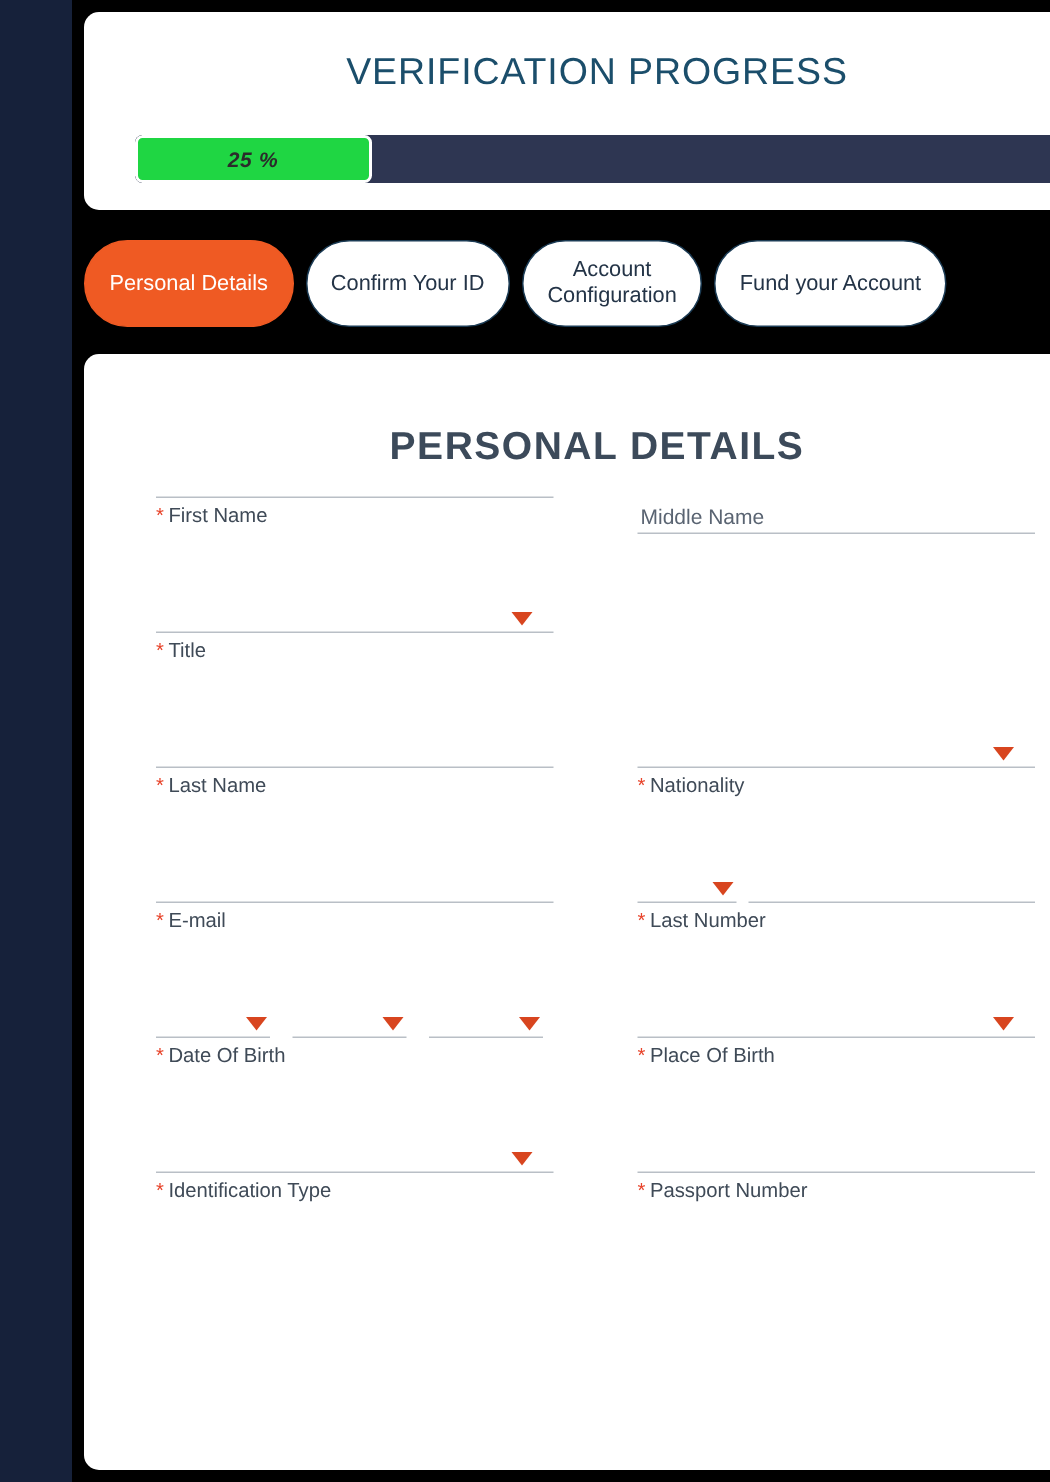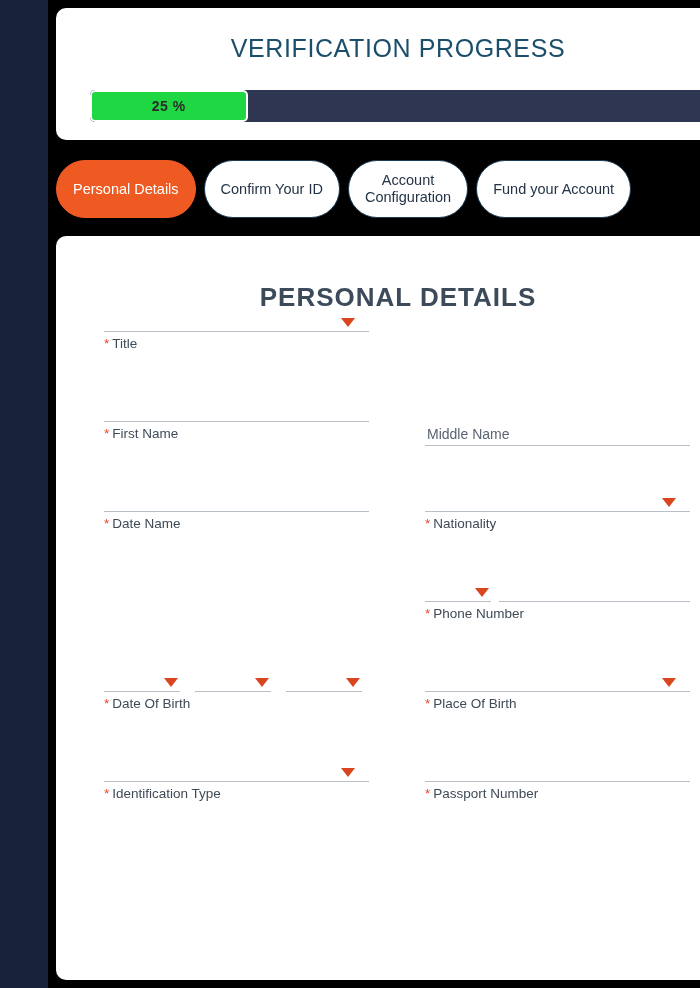--- a/index.html
+++ b/index.html
@@ -60,20 +60,21 @@
     border-radius: 5px;
     display: flex;
     align-items: center;
     justify-content: center;
   }
   .progress-pct {
     font-size: 14px;
     font-weight: bold;
     color: #2b2b2b;
     letter-spacing: 0.5px;
+    font-style: italic;
   }
 
   
   .steps {
     position: absolute;
     left: 8px;
     top: 160px;
     width: 692px;
     height: 58px;
     display: flex;
@@ -282,66 +283,73 @@
   </div>
 
   <div class="form-card">
     <div class="form-title">PERSONAL DETAILS</div>
 
     <div class="fields">
 
       <div class="row">
         <div class="field left">
           <div class="label">
-            <span class="req">*</span><span>Title</span>
-          </div>
-          <div class="underline"></div>
-          <input class="input-area" readonly="" value="" style="">
-          <span class="caret" style="right:14px;"></span>
-        </div>
-      </div>
-
-      <div class="row">
-        <div class="field left">
-          <div class="label">
             <span class="req">*</span><span>First Name</span>
           </div>
           <div class="underline"></div>
           <input class="input-area" value="" style="">
         </div>
         <div class="field right mid">
           <div class="label" style="height:42px;"></div>
           <div style="position:absolute; left:2px; bottom:26px;" class="placeholder-label">Middle Name</div>
           <div class="underline"></div>
           <input class="input-area" value="" style="">
         </div>
       </div>
 
       <div class="row">
         <div class="field left">
           <div class="label">
-            <span class="req">*</span><span>Date Name</span>
-          </div>
-          <div class="underline"></div>
-          <input class="input-area" value="" style="">
-        </div>
-        <div class="field right">
-          <div class="label">
-            <span class="req">*</span><span>Nationality</span>
+            <span class="req">*</span><span>Title</span>
           </div>
           <div class="underline"></div>
           <input class="input-area" readonly="" value="" style="">
           <span class="caret" style="right:14px;"></span>
         </div>
       </div>
 
       <div class="row">
+        <div class="field left">
+          <div class="label">
+            <span class="req">*</span><span>Last Name</span>
+          </div>
+          <div class="underline"></div>
+          <input class="input-area" value="" style="">
+        </div>
         <div class="field right">
           <div class="label">
-            <span class="req">*</span><span>Phone Number</span>
+            <span class="req">*</span><span>Nationality</span>
+          </div>
+          <div class="underline"></div>
+          <input class="input-area" readonly="" value="" style="">
+          <span class="caret" style="right:14px;"></span>
+        </div>
+      </div>
+
+      <div class="row">
+        <div class="field left">
+          <div class="label">
+            <span class="req">*</span><span>E-mail</span>
+          </div>
+          <div class="underline"></div>
+          <input class="input-area" value="" style="">
+        </div>
+        <div class="field right">
+          <div class="label">
+            <span class="req">*</span><span>Last Number</span>
           </div>
           <div class="phone-code">
             <div class="line"></div>
             <span class="caret2"></span>
           </div>
           <div class="phone-num">
             <div class="line"></div>
             <input value="" style="">
           </div>
         </div>

